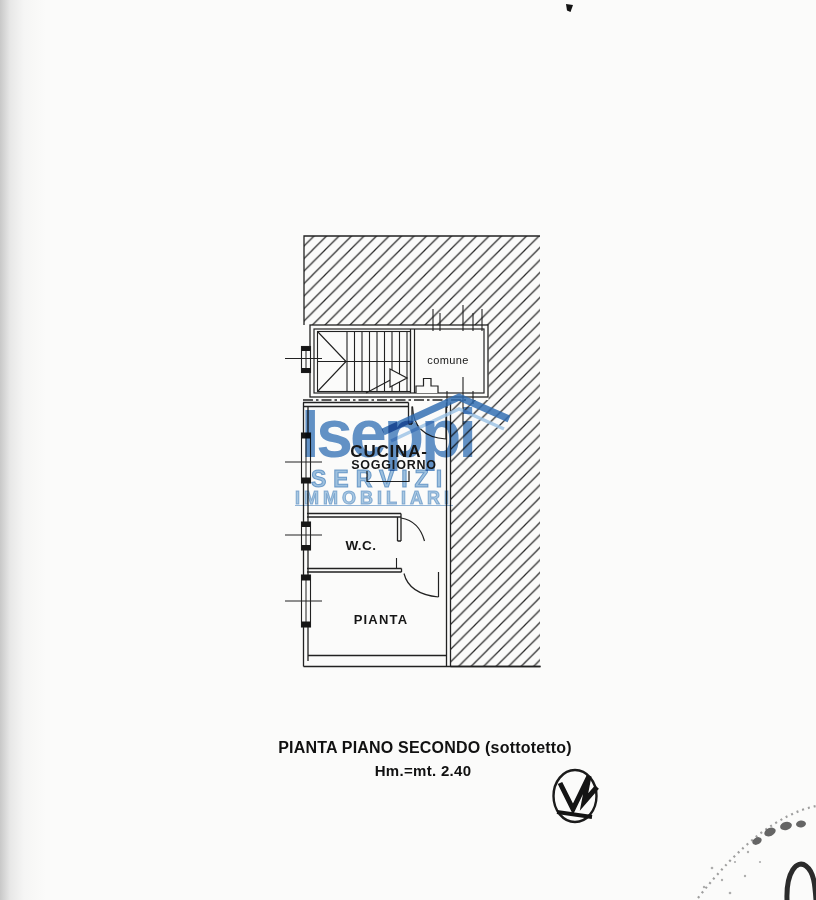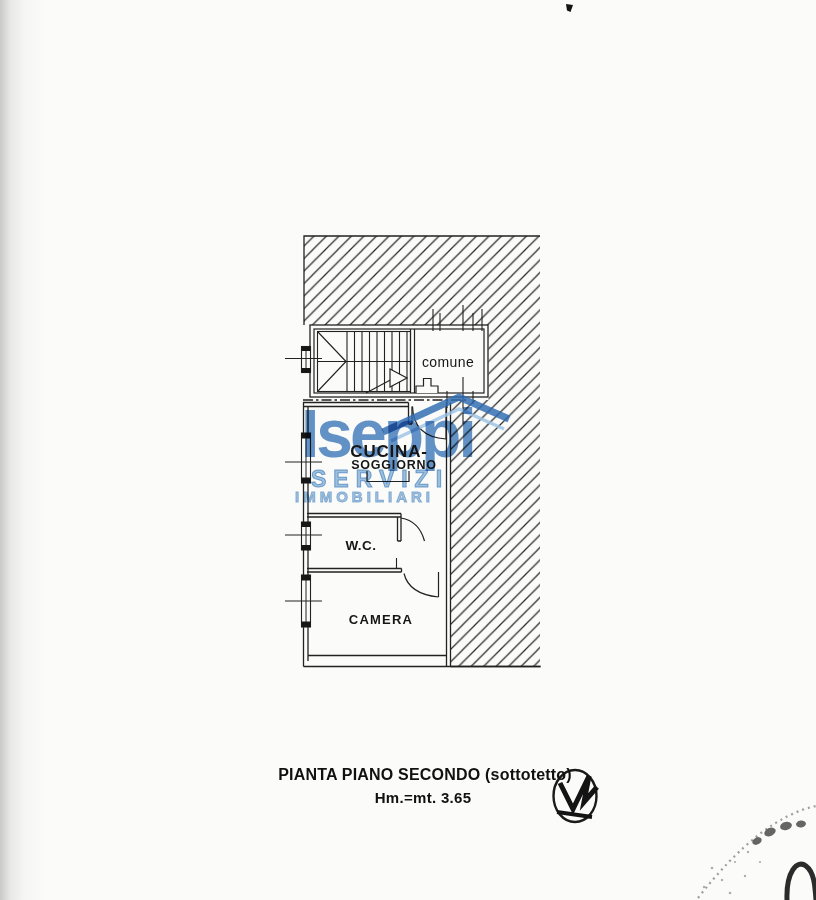--- a/index.html
+++ b/index.html
@@ -18,52 +18,52 @@
       rgba(220,220,220,.18) 24px,
       rgba(240,240,240,0) 46px);
   }
   #plan-svg{left:0;top:0;}
   
   .room-label{
     color:#161616;white-space:nowrap;
     transform:translateX(-50%);
     font-weight:700;
   }
-  #lbl-comune{left:448px;top:354px;font-size:14px;font-weight:400;letter-spacing:.4px;}
+  #lbl-comune{left:448px;top:354px;font-size:11px;font-weight:400;letter-spacing:.4px;}
   #lbl-cucina1{left:389px;top:442px;font-size:17px;letter-spacing:.8px;}
   #lbl-cucina2{left:386px;top:458px;font-size:12.5px;letter-spacing:.8px;margin-left:8px;}
   #lbl-wc{left:361px;top:538px;font-size:13.5px;letter-spacing:.5px;text-align:center;}
   #lbl-camera{left:381px;top:612px;font-size:13px;letter-spacing:1.2px;}
   
   .caption{
     color:#111;white-space:nowrap;transform:translateX(-50%);
     font-weight:700;
-    margin-top:27px;
   }
   #caption-title{left:425px;top:739px;font-size:16px;letter-spacing:.2px;}
   #caption-height{left:423px;top:762px;font-size:15px;letter-spacing:.3px;}
   
   .wm{white-space:nowrap;pointer-events:none;mix-blend-mode:multiply;}
   #wm-brand{
     left:301px;top:394px;
     font-size:66px;font-weight:700;letter-spacing:-3px;
     color:#3c78bc;opacity:.80;
     text-shadow:0 0 2px rgba(255,255,255,.85);
     transform:scaleY(1.04);transform-origin:top left;
   }
   #wm-line1{
     left:311px;top:466px;
     font-size:23px;font-weight:700;letter-spacing:7px;
     color:rgba(143,185,222,.85);
     -webkit-text-stroke:1px rgba(77,135,192,.75);
   }
   #wm-line2{
     left:295px;top:488px;
-    font-size:15px;font-weight:700;letter-spacing:4px;
+    font-size:18px;font-weight:700;letter-spacing:4px;
     color:rgba(150,190,225,.78);
+    text-decoration:underline;
     -webkit-text-stroke:1px rgba(90,145,198,.65);
   }
 </style>
 </head>
 <body>
 
 <div id="edge-shadow" class="abs"></div>
 
 <svg id="plan-svg" class="abs" width="816" height="900" viewBox="0 0 816 900" xmlns="http://www.w3.org/2000/svg">
   <defs>
@@ -211,16 +211,16 @@
 </svg>
 
 <div id="wm-brand" class="abs wm">Iseppi</div>
 <div id="wm-line1" class="abs wm">SERVIZI</div>
 <div id="wm-line2" class="abs wm">IMMOBILIARI</div>
 
 <div id="lbl-comune" class="abs room-label">comune</div>
 <div id="lbl-cucina1" class="abs room-label">CUCINA-</div>
 <div id="lbl-cucina2" class="abs room-label">SOGGIORNO</div>
 <div id="lbl-wc" class="abs room-label">W.C.</div>
-<div id="lbl-camera" class="abs room-label">CAMERA</div>
+<div id="lbl-camera" class="abs room-label">PIANTA</div>
 
 <div id="caption-title" class="abs caption">PIANTA PIANO SECONDO (sottotetto)</div>
-<div id="caption-height" class="abs caption">Hm.=mt. 3.65</div>
+<div id="caption-height" class="abs caption">Hm.=mt. 2.40</div>
 
 </body></html>

